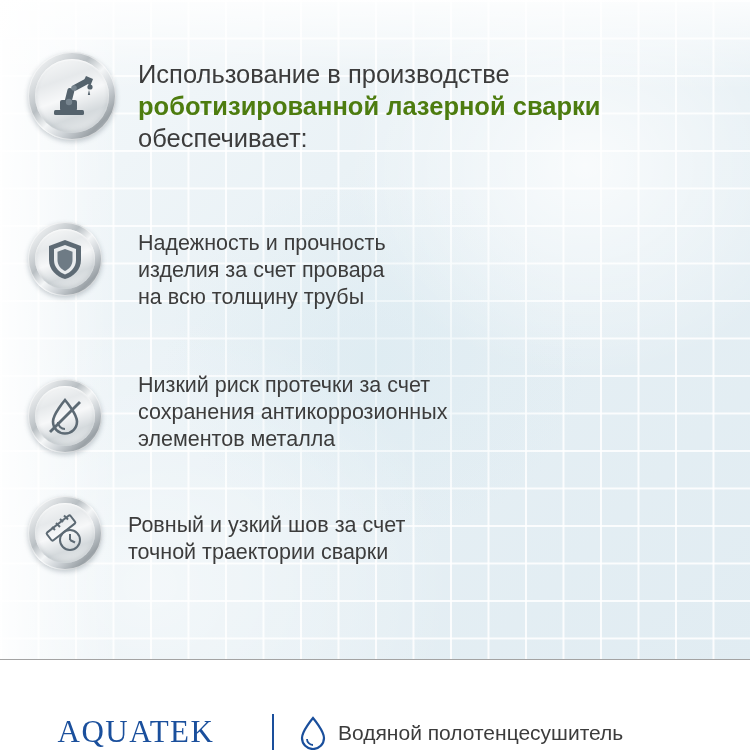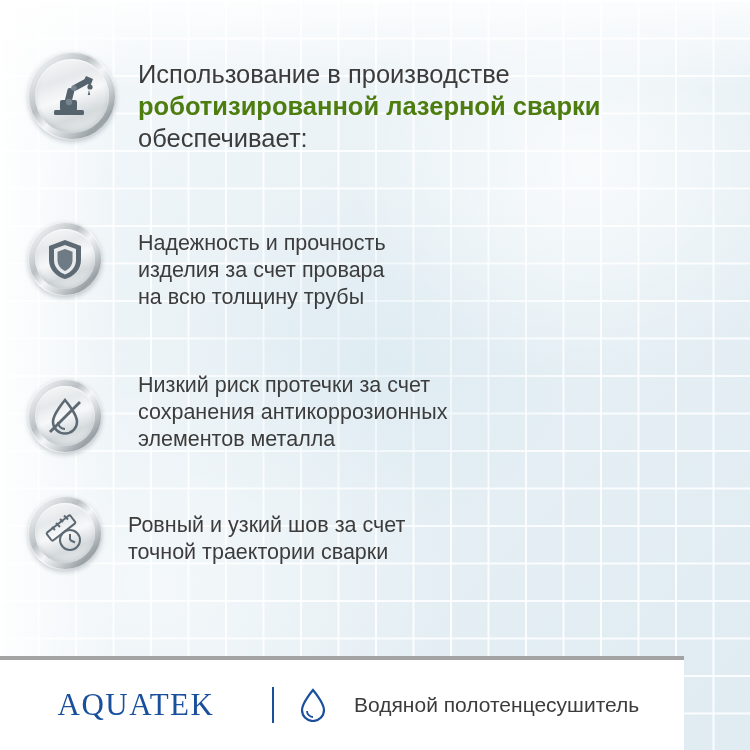--- a/index.html
+++ b/index.html
@@ -117,47 +117,47 @@
   }
   .txt-item-4 { margin-top: 16px; margin-left: 26px; }
   .txt-item-3 { margin-top: 10px; }
   .txt-line { display: block; white-space: nowrap; }
 
   
   .footer {
     position: absolute;
     left: 0;
     bottom: 0;
-    width: 684px;
+    width: 750px;
     height: 90px;
     display: flex;
-    align-items: center;
+    align-items: flex-end;
     background: #ffffff;
-    border-top: 4px solid #a3a3a3;
+    border-top: 1px solid #a3a3a3;
   }
   .footer-brand {
     width: 272px;
     display: flex;
     align-items: center;
     justify-content: center;
     background: #ffffff;
     border-right: 2px solid #1a4f9c;
   }
   .brand-text {
     font-family: "Liberation Serif", serif;
     font-size: 31px;
     letter-spacing: 1.5px;
     color: #1a4f9c;
   }
   .footer-right {
     flex: 1;
     display: flex;
     align-items: center;
     padding-left: 26px;
-    gap: 28px;
+    gap: 12px;
   }
   .footer-caption {
     font-size: 21px;
     color: #3c3c3c;
   }
 </style>
 </head>
 <body>
 
 <div class="poster">

